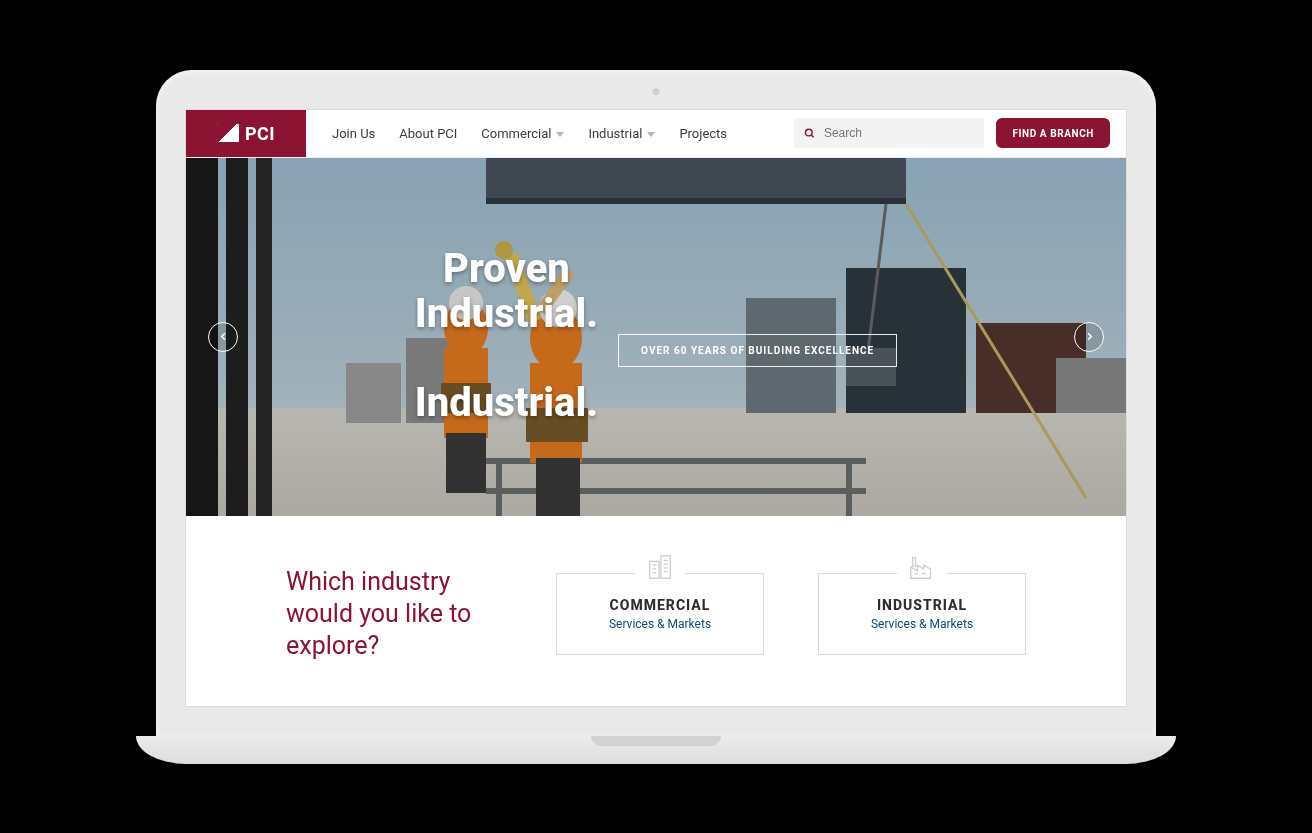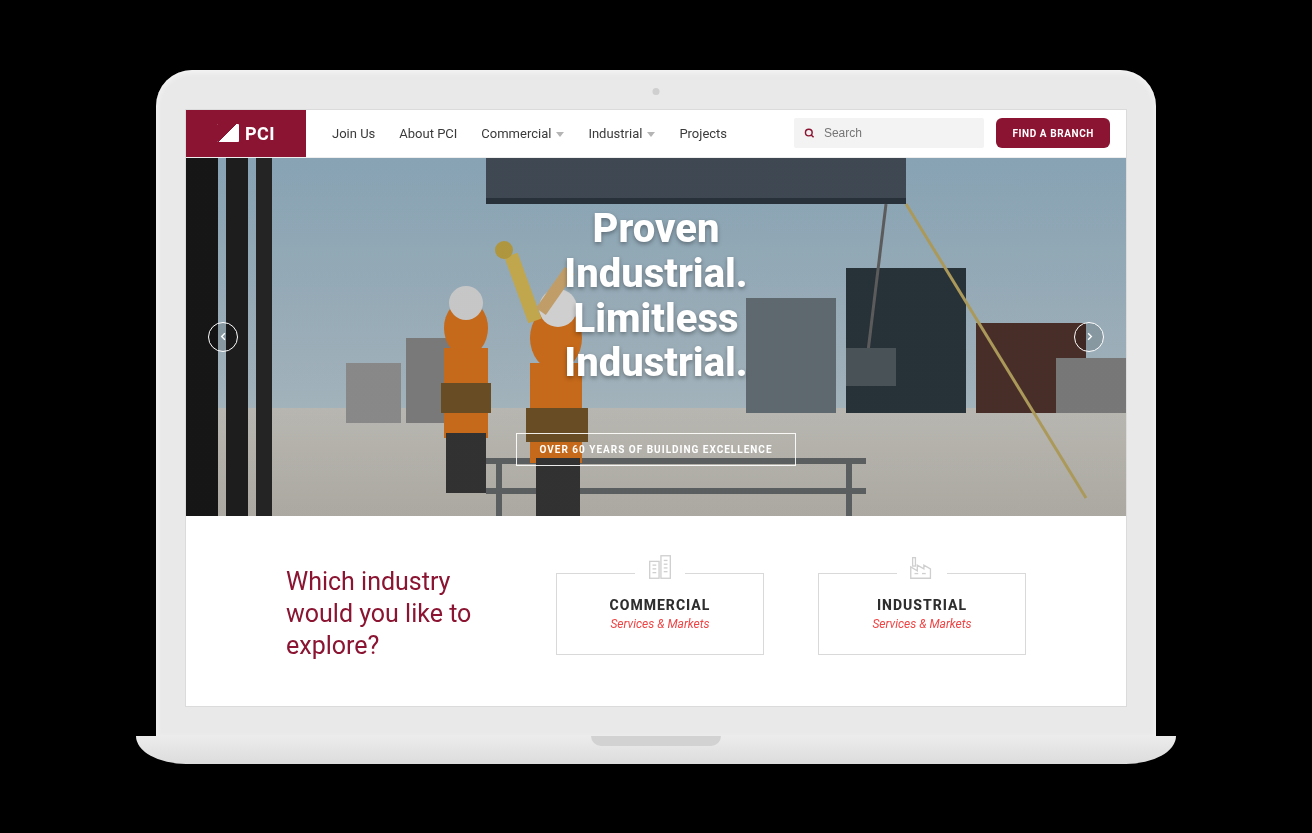--- a/index.html
+++ b/index.html
@@ -149,21 +149,21 @@
     align-items: center;
     justify-content: center;
     text-align: center;
     color: #fff;
   }
   .hero-bg { position: absolute; inset: 0; z-index: 0; }
   .hero-overlay {
     position: absolute; inset: 0; z-index: 1;
     background: linear-gradient(rgba(0,0,0,0.15), rgba(0,0,0,0.15));
   }
-  .hero-content { position: relative; z-index: 2; display:flex; flex-direction:column; align-items:center; gap:20px; max-width:80%; }
+  .hero-content { position: relative; z-index: 2; display:flex; flex-direction:row; align-items:center; gap:20px; max-width:80%; }
   .hero-title {
     font-size: 40px;
     line-height: 1.12;
     font-weight: 800;
     text-shadow: 0 2px 4px rgba(0,0,0,0.35);
   }
   .hero-cta {
     border: 1px solid rgba(255,255,255,0.9);
     padding: 10px 22px;
     font-size: 10px;
@@ -212,21 +212,21 @@
   }
   .ind-icon {
     position: absolute;
     top: -22px; left: 50%; transform: translateX(-50%);
     background: #fff;
     padding: 0 10px;
     color: #cfcfcf;
   }
   .ind-icon svg { width: 30px; height: 30px; display:block; }
   .ind-title { font-size: 14px; font-weight: 800; letter-spacing: 1px; color: #2e2e2e; }
-  .ind-sub { font-size: 12px; color: #ef4444; font-style: italic; }
+  .ind-sub { font-size: 12px; color: #0c4a6e; }
 </style>
 </head>
 <body>
 
 <div class="stage">
   <div class="laptop">
     <div class="laptop-lid">
       <div class="laptop-camera"></div>
       <div class="screen">
 
@@ -337,21 +337,21 @@
           <div class="car-btn car-next">
             <svg viewBox="0 0 24 24" fill="none" stroke="currentColor" stroke-width="3">
                 <polyline points="9 5 16 12 9 19"></polyline>
               </svg>
           </div>
 
           <div class="hero-content">
             <h1 class="hero-title">
               <span>Proven</span><br>
               <span>Industrial.</span><br>
-              <span>Limitless</span><br>
+              <br>
               <span>Industrial.</span>
             </h1>
             <div class="hero-cta">
               <span>OVER 60 YEARS OF BUILDING EXCELLENCE</span>
             </div>
           </div>
         </section>
 
         <section class="industry">
           <div class="industry-q">Which industry would you like to explore?</div>

